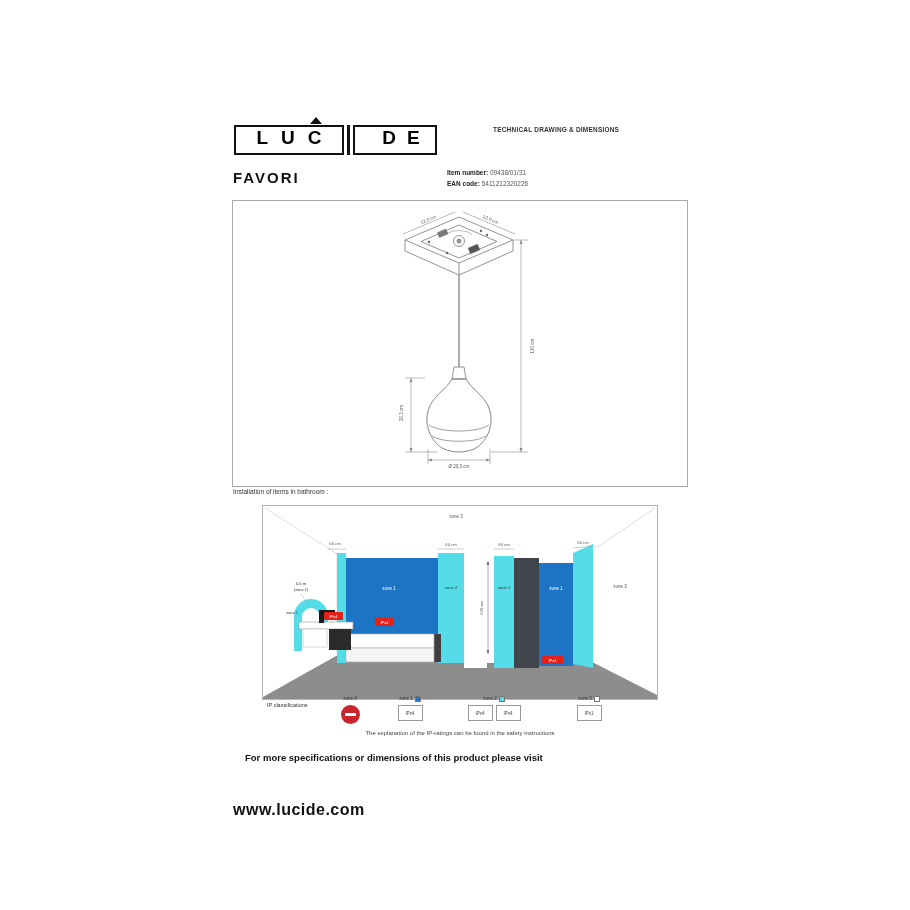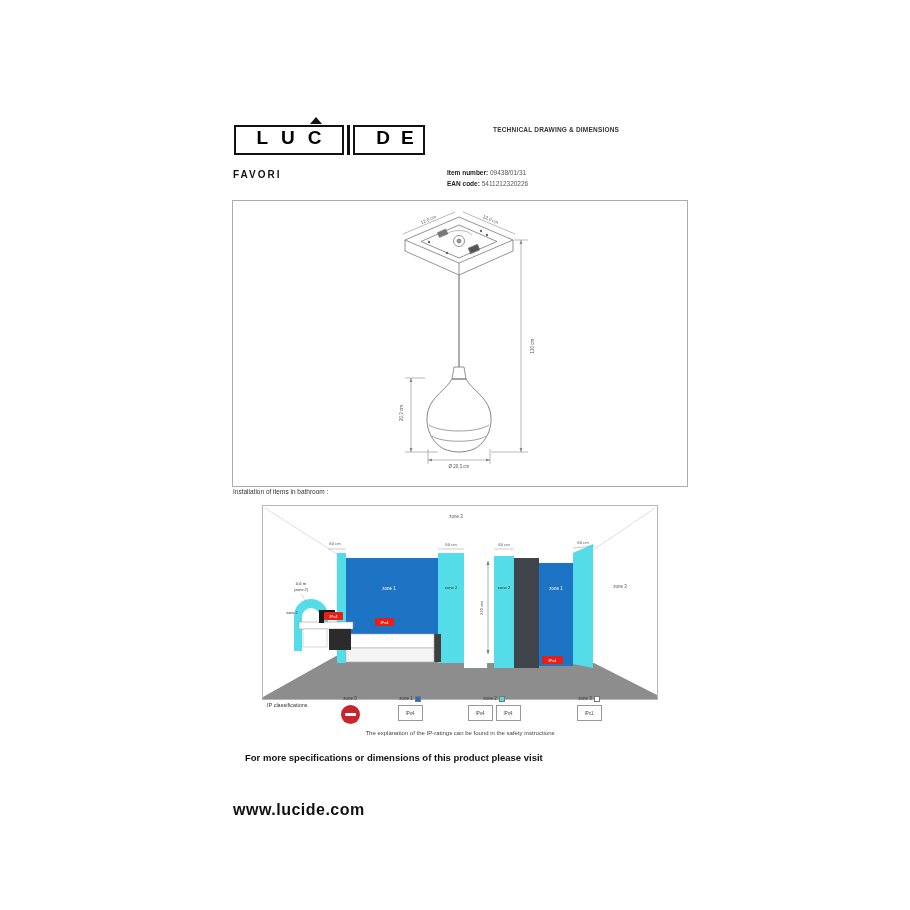--- a/index.html
+++ b/index.html
@@ -4,30 +4,30 @@
 <style>
   html,body{margin:0;padding:0;background:#ffffff;}
   .page{position:relative;width:910px;height:910px;background:#ffffff;overflow:hidden;
         font-family:"Liberation Sans","DejaVu Sans",sans-serif;color:#111;}
 
   
   .logo{position:absolute;left:234px;top:125px;height:30px;display:flex;align-items:stretch;}
   .logo-box{border:2px solid #111;display:flex;align-items:flex-start;justify-content:center;
             font-weight:bold;color:#000000;box-sizing:border-box;}
   .logo-left{width:110px;font-size:19px;letter-spacing:13px;padding-left:13px;}
-  .logo-right{width:72px;font-size:19px;letter-spacing:11px;padding-left:23px;}
+  .logo-right{width:84px;font-size:19px;letter-spacing:11px;padding-left:23px;}
   .logo-bar{width:3px;background:#111;margin:0 3px;}
   .logo-caret{position:absolute;left:76px;top:-8px;width:0;height:0;
               border-left:6px solid transparent;border-right:6px solid transparent;
               border-bottom:7px solid #111;}
 
   .doc-title{position:absolute;left:493px;top:126px;width:200px;font-size:6.5px;
              font-weight:bold;color:#333;letter-spacing:.2px;}
 
-  .product-name{position:absolute;left:233px;top:169px;font-size:10px;font-weight:bold;
+  .product-name{position:absolute;left:233px;top:169px;font-size:15px;font-weight:bold;
                 letter-spacing:2px;color:#111;}
   .prod-info{position:absolute;left:447px;top:167px;font-size:6.5px;line-height:11px;color:#555;}
   .prod-info b{color:#222;}
 
   .draw-box{position:absolute;left:232px;top:200px;width:456px;height:287px;
             border:1px solid #ababab;box-sizing:border-box;background:#fff;}
   .bath-title{position:absolute;left:233px;top:488px;font-size:6.5px;color:#333;}
   .bath-box{position:absolute;left:262px;top:505px;width:396px;height:195px;
             border:1px solid #b5b5b5;box-sizing:border-box;background:#fff;}
 

